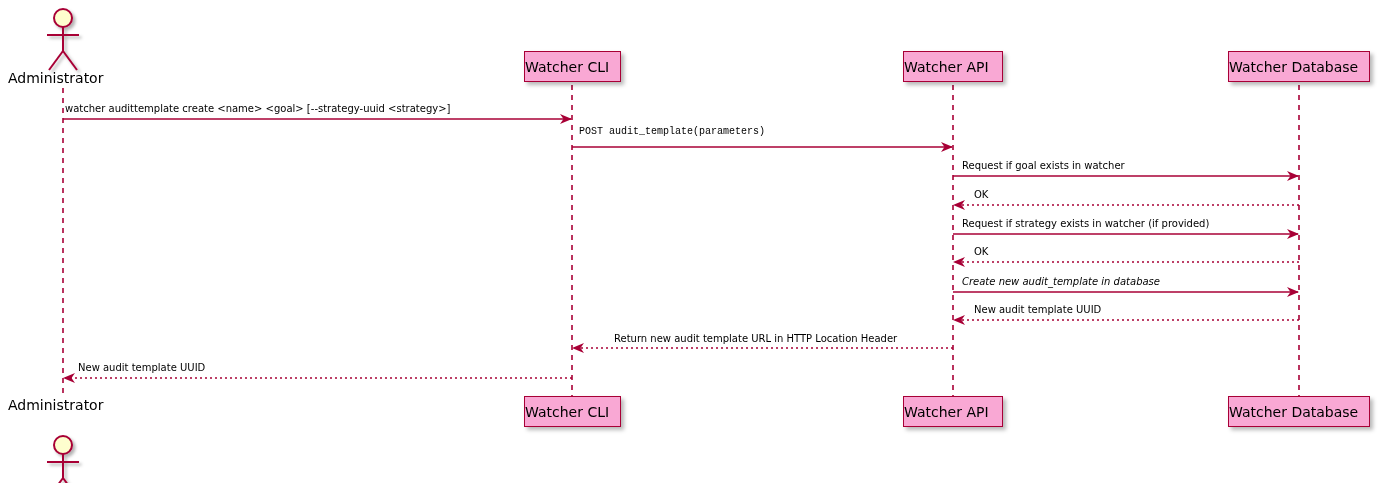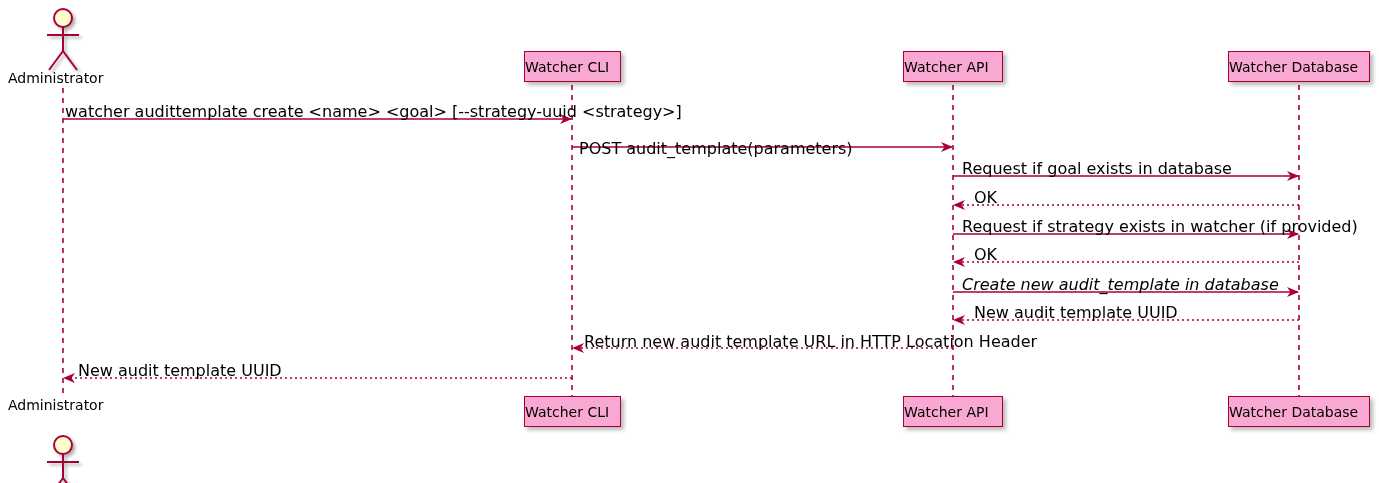--- a/index.html
+++ b/index.html
@@ -43,21 +43,21 @@
   }
   .actor-label {
     position: absolute;
     font-size: 14px;
     color: #000000;
     white-space: nowrap;
     line-height: 1;
   }
   .msg-label {
     position: absolute;
-    font-size: 16px;
+    font-size: 10px;
     color: #000000;
     white-space: nowrap;
     line-height: 1;
   }
 </style>
 </head>
 <body>
 
 <div id="diagram">
 
@@ -125,24 +125,24 @@
       <div class="participant-box" style="left: 903px; top: 396px; width: 100px; height: 31px;">
         <span>Watcher API</span>
       </div>
       <div class="participant-box" style="left: 1228px; top: 51px; width: 142px; height: 31px;">
         <span>Watcher Database</span>
       </div>
       <div class="participant-box" style="left: 1228px; top: 396px; width: 142px; height: 31px;">
         <span>Watcher Database</span>
       </div>
       <div class="msg-label" style="left: 65px; top: 104px;">watcher audittemplate create &lt;name&gt; &lt;goal&gt; [--strategy-uuid &lt;strategy&gt;]</div>
-      <div class="msg-label" style="left: 579px; top: 141px;">POST audit_template(parameters)</div>
-      <div class="msg-label" style="left: 962px; top: 161px;">Request if goal exists in database</div>
+      <div class="msg-label" style="left: 579px; top: 127px; font-family: Liberation Mono, monospace;">POST audit_template(parameters)</div>
+      <div class="msg-label" style="left: 962px; top: 161px;">Request if goal exists in watcher</div>
       <div class="msg-label" style="left: 974px; top: 190px;">OK</div>
       <div class="msg-label" style="left: 962px; top: 219px;">Request if strategy exists in watcher (if provided)</div>
       <div class="msg-label" style="left: 974px; top: 247px;">OK</div>
       <div class="msg-label" style="left: 962px; top: 277px; font-style: italic;">Create new audit_template in database</div>
       <div class="msg-label" style="left: 974px; top: 305px;">New audit template UUID</div>
-      <div class="msg-label" style="left: 584px; top: 334px;">Return new audit template URL in HTTP Location Header</div>
+      <div class="msg-label" style="left: 614px; top: 334px;">Return new audit template URL in HTTP Location Header</div>
       <div class="msg-label" style="left: 78px; top: 363px;">New audit template UUID</div>
     </div>
 
 </div>
 
 </body></html>

